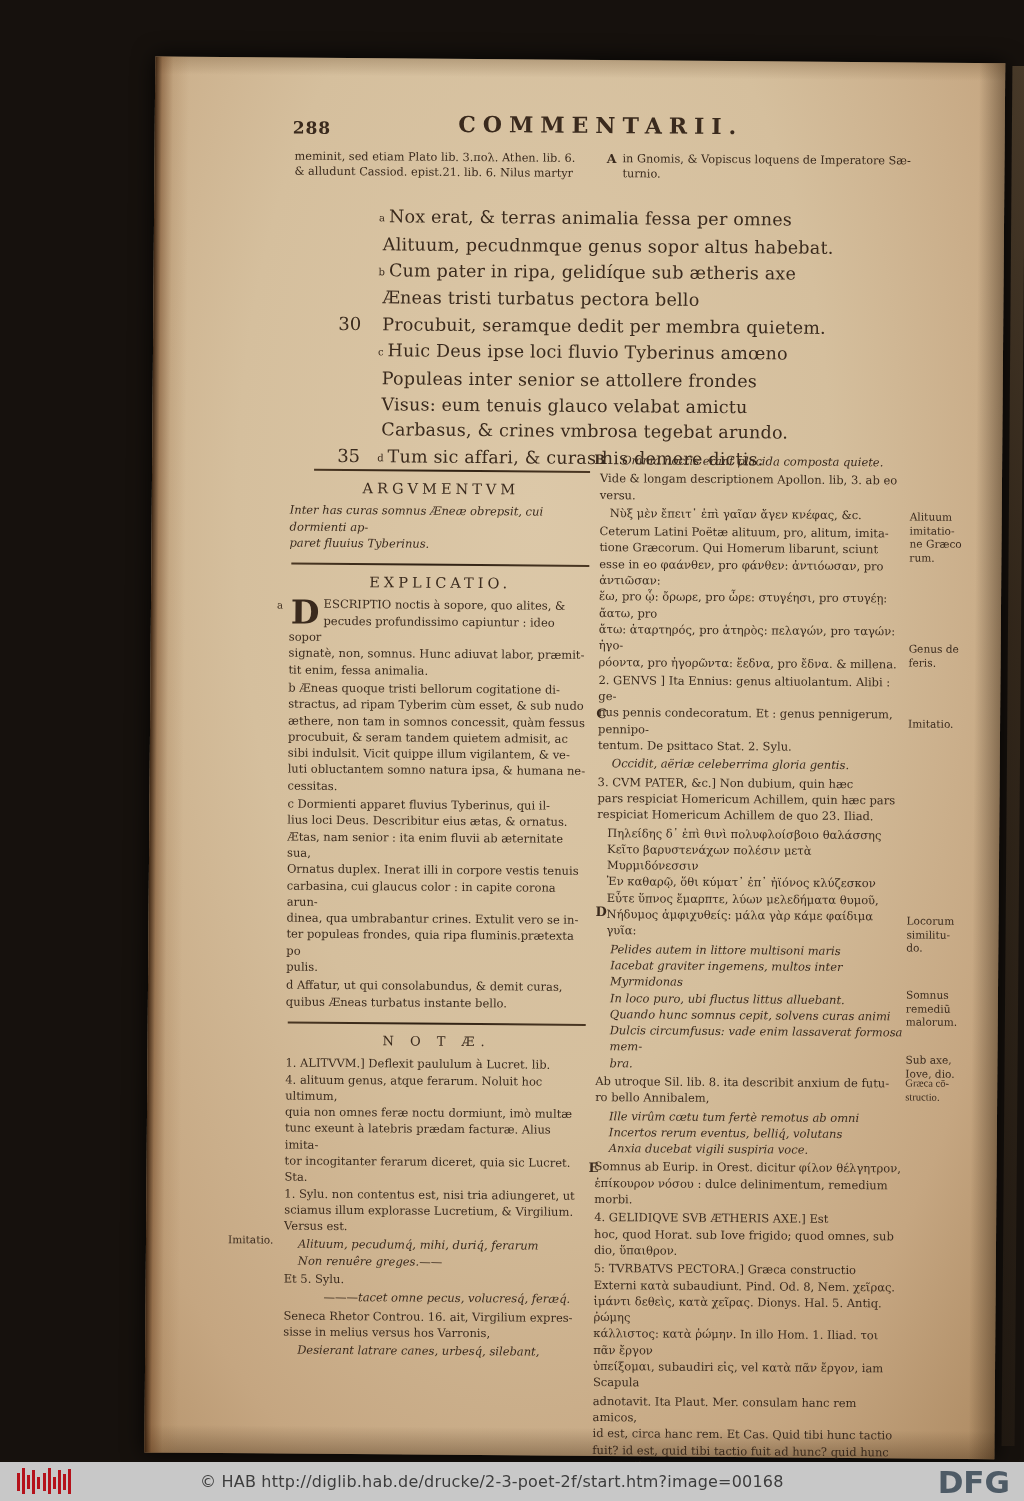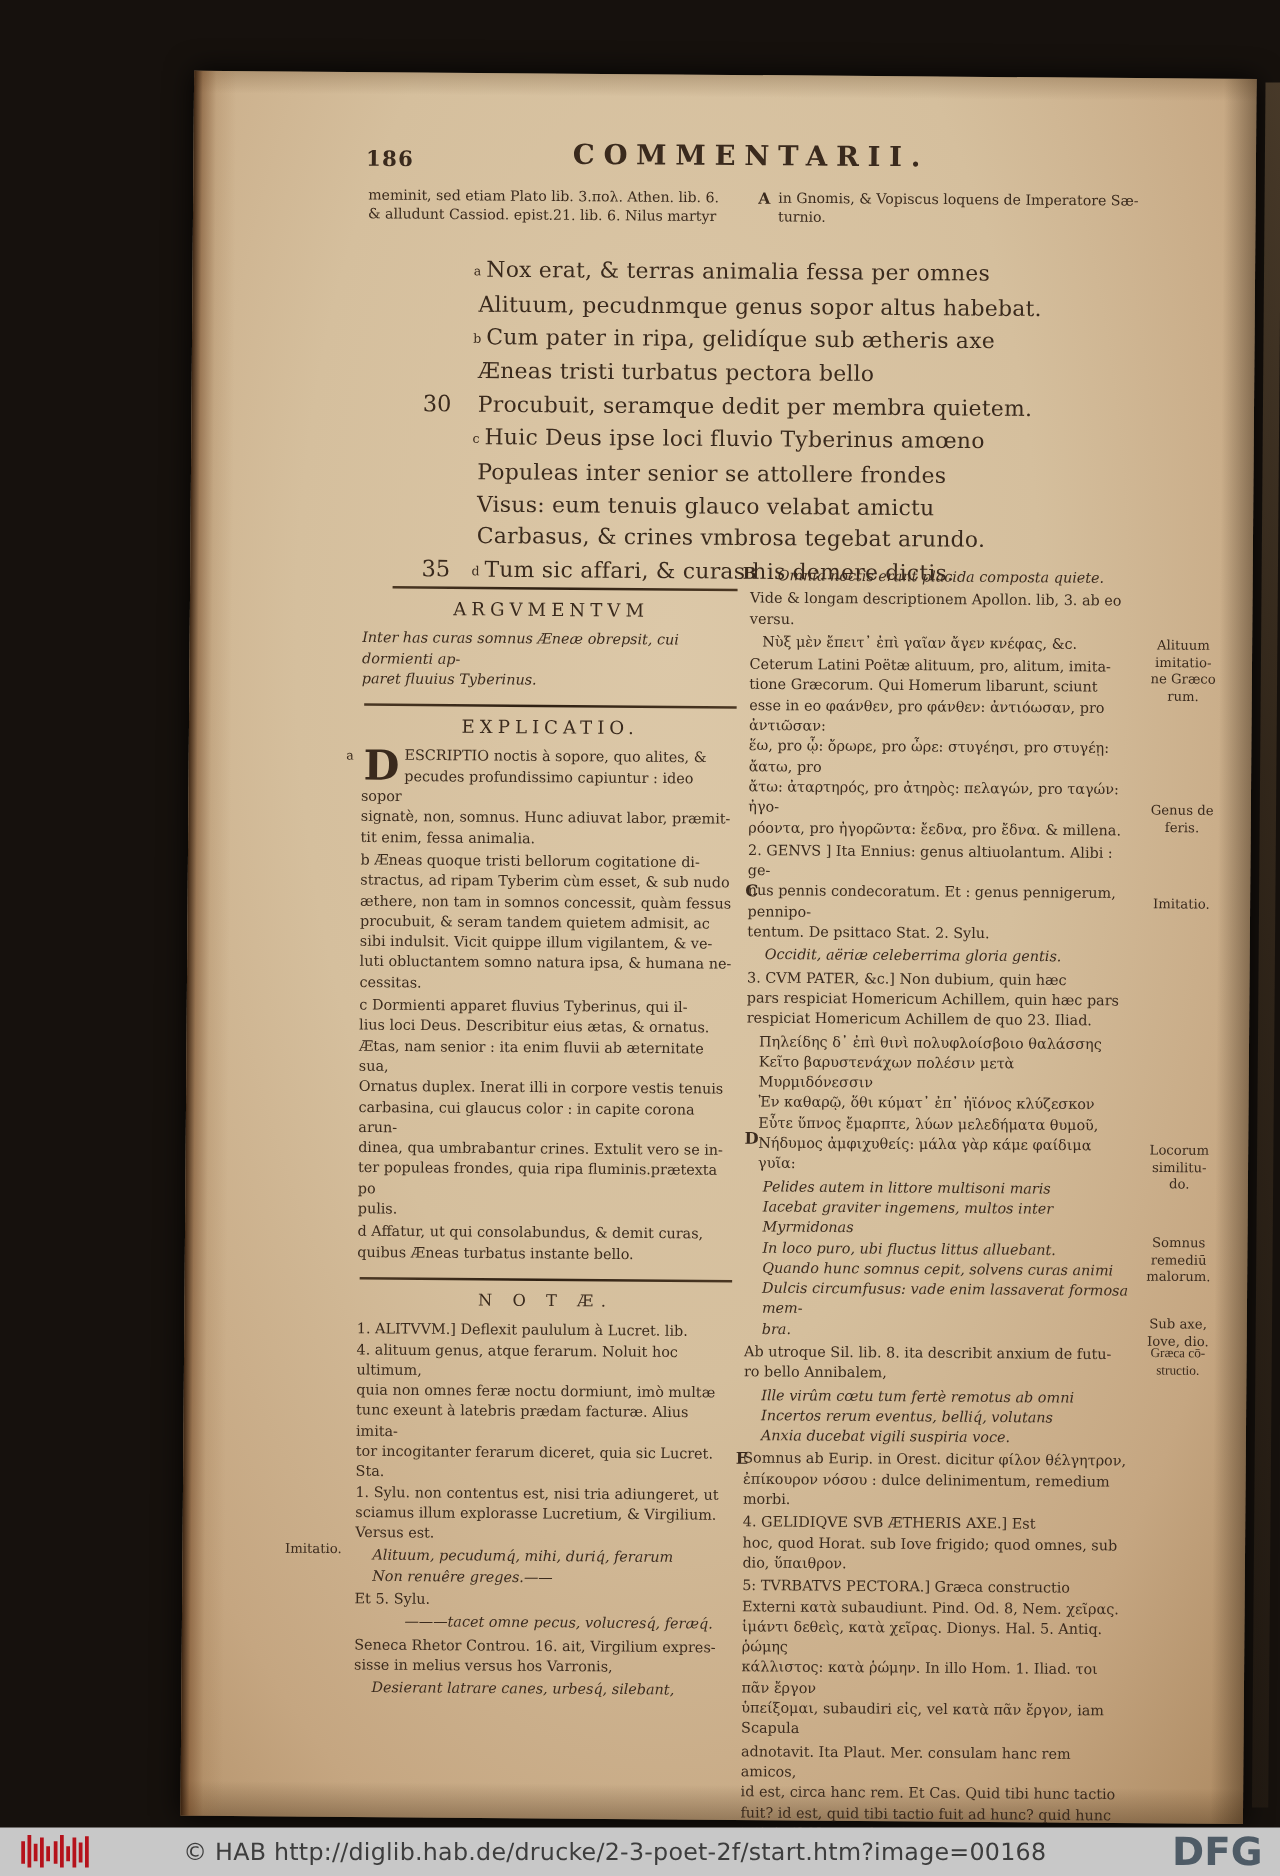--- a/index.html
+++ b/index.html
@@ -50,37 +50,37 @@
   .sec-head.notae{letter-spacing:6px;font-size:13px;}
   .para{white-space:pre-line;text-align:left;margin:0 0 2px 0;}
   .ital{font-style:italic;}
   .quote{white-space:pre-line;font-style:italic;margin:2px 0 2px 14px;}
   .greek{white-space:pre-line;margin:2px 0 2px 10px;}
   .dropwrap{position:relative;}
   .dropcap{float:left;font-size:33px;line-height:30px;padding:2px 4px 0 2px;font-weight:600;}
   .pref-a{position:absolute;left:-12px;top:2px;font-size:10px;}
   
   .gl{position:absolute;font-size:13px;font-weight:bold;}
-  .mnote{position:absolute;left:758px;width:74px;font-size:10.6px;line-height:13.5px;white-space:pre-line;text-align:center;}
+  .mnote{position:absolute;left:758px;width:74px;font-size:10.6px;line-height:13.5px;white-space:pre-line;}
   .mnote-left{position:absolute;left:82px;top:1176px;font-size:10.6px;}
   
   .footer{
     position:absolute;left:0;bottom:0;width:1024px;height:39px;background:#c8c8c8;
     display:flex;align-items:center;font-family:"DejaVu Sans", sans-serif;
   }
   .hab-logo{margin-left:16px;display:flex;align-items:flex-end;gap:1px;height:30px;}
-  .footer-url{flex:1;text-align:center;font-size:19px;color:#3d3d3d;letter-spacing:0.2px;}
+  .footer-url{flex:1;text-align:center;font-size:16px;color:#3d3d3d;letter-spacing:0.2px;}
   .dfg{margin-right:14px;font-weight:bold;font-size:31px;color:#4e5b66;letter-spacing:0px;font-family:"DejaVu Sans", sans-serif;margin-left:28px;}
 </style>
 </head>
 <body>
 
 <div class="page">
 
-  <div class="pagenum">186</div>
+  <div class="pagenum">288</div>
   <div class="running-title">COMMENTARII.</div>
   <div class="header-note">
     <div class="hn-left">meminit, sed etiam Plato lib.  3.πολ. Athen. lib. 6.
 &amp; alludunt Cassiod. epist.21. lib. 6.  Nilus martyr</div>
     <div class="hn-marker">A</div>
     <div class="hn-right">in Gnomis, &amp; Vopiscus loquens de Imperatore Sæ-
 turnio.</div>
   </div>
 
   <div class="verse">

